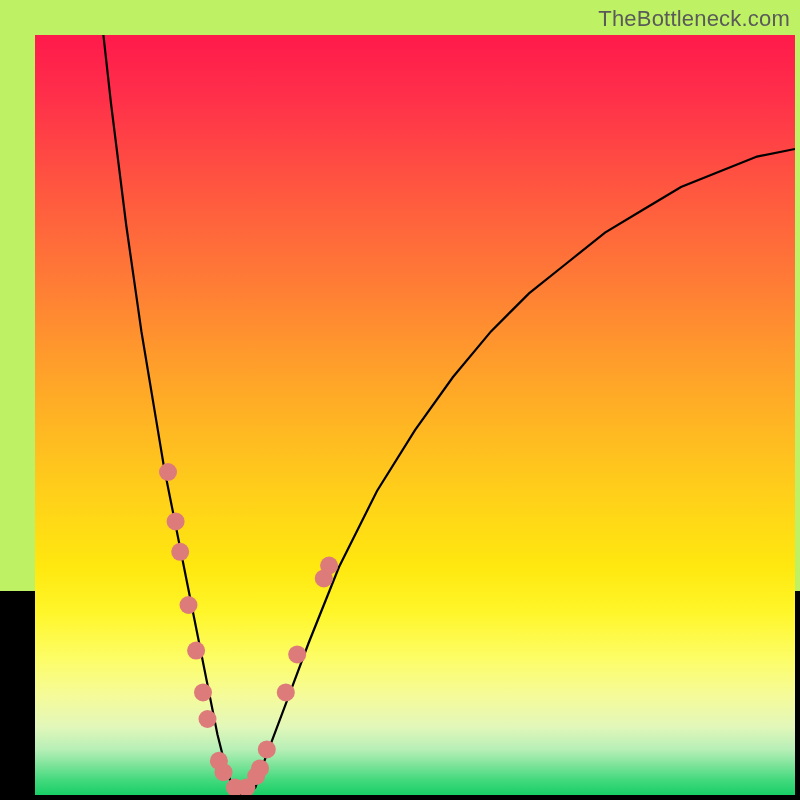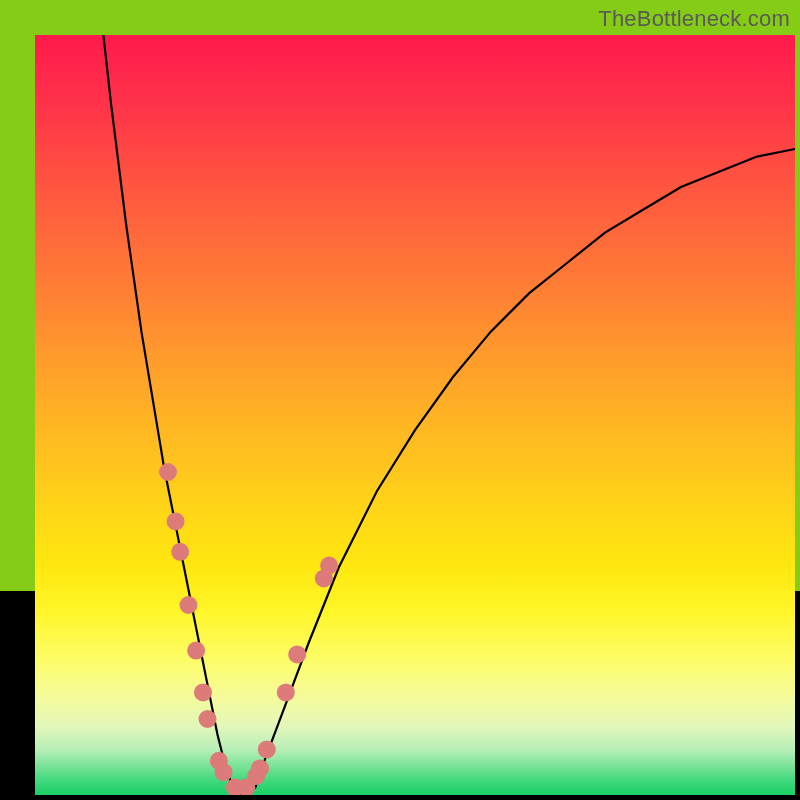--- a/index.html
+++ b/index.html
@@ -8,21 +8,21 @@
     width: 800px;
     height: 800px;
     background: #000;
     overflow: hidden;
     font-family: Arial, Helvetica, sans-serif;
   }
   .stage {
     position: relative;
     width: 800px;
     height: 591px;
-    background: #84cc16;
+    background: #bef264;
   }
   .plot-area {
     position: absolute;
     left: 35px;
     top: 35px;
     width: 760px;
     height: 760px;
     overflow: hidden;
   }
   .gradient {

